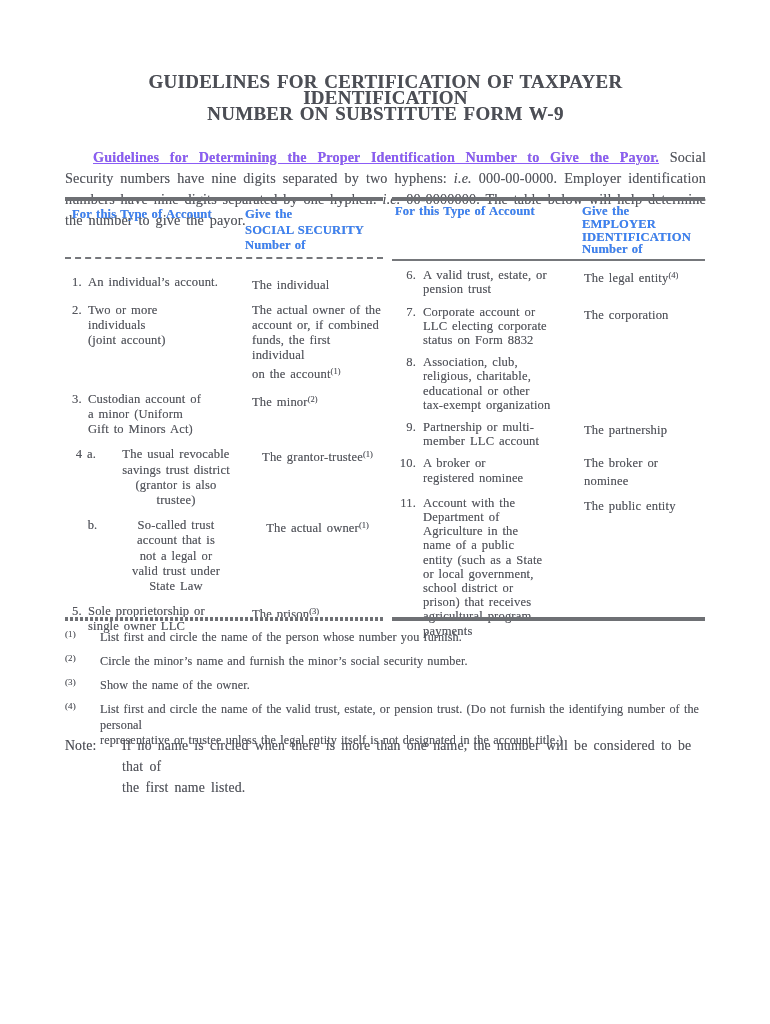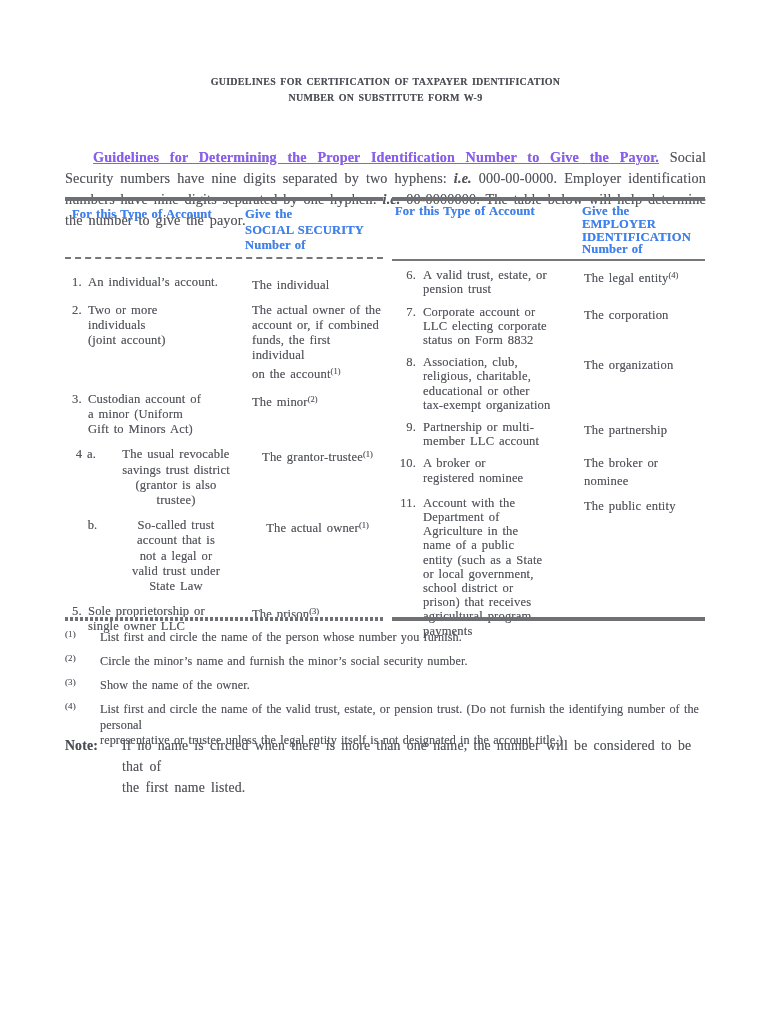--- a/index.html
+++ b/index.html
@@ -10,32 +10,32 @@
     background:#ffffff;
     font-family:"Liberation Serif","DejaVu Serif",serif;
     color:#54565d;
     overflow:hidden;
     text-shadow:0 0 .5px rgba(84,86,93,.55);
   }
   
   .title{
     position:absolute;top:74px;left:65px;width:641px;
     text-align:center;font-weight:bold;
-    font-size:10px;line-height:16px;letter-spacing:.25px;word-spacing:1.5px;
+    font-size:19px;line-height:16px;letter-spacing:.25px;word-spacing:1.5px;
     color:#4c4e55;
   }
   
   .intro{
     position:absolute;top:133px;left:65px;width:641px;
     font-size:14.2px;line-height:20.8px;
     text-align:justify;text-indent:28px;
     word-spacing:2px;letter-spacing:.15px;
   }
   .intro .lead{font-weight:bold;color:#8b5cf6;text-decoration:underline;}
-  .intro .it{font-style:italic;font-weight:bold;}
+  .intro .it{font-style:italic;}
   
   .tbl{position:absolute;top:197px;}
   .tbl-left{left:65px;width:318px;}
   .tbl-right{left:392px;width:313px;}
   .rule-top{height:4px;background:#6e7074;}
   .thead{display:grid;font-weight:bold;font-size:12.6px;color:#3b82f6;
          letter-spacing:.15px;word-spacing:1px;}
   .tbl-left  .thead{grid-template-columns:173px 1fr;padding:6px 0 3px 7px;
                     border-bottom:2px dashed #75777b;line-height:15.5px;}
   .tbl-right .thead{grid-template-columns:187px 1fr;padding:4px 0 3px 3px;
@@ -58,21 +58,21 @@
   .rule-bottom.right{top:617px;left:392px;width:313px;background:#6e7074;}
   
   .footnotes{position:absolute;top:630px;left:65px;width:643px;
              font-size:12.2px;line-height:15.5px;word-spacing:1px;letter-spacing:.1px;}
   .fn{display:grid;grid-template-columns:35px 1fr;margin-bottom:8.5px;}
   .fn-marker{font-size:9px;vertical-align:3px;line-height:15.5px;position:relative;top:-3px;}
   
   .note{position:absolute;top:735px;left:65px;width:640px;
         display:grid;grid-template-columns:57px 1fr;
         font-size:13.8px;line-height:21px;word-spacing:2.5px;letter-spacing:.15px;}
-  .note-label{font-weight:bold;color:#4c4e55;}
+  .note-label{font-weight:normal;color:#4c4e55;}
 </style>
 </head>
 <body>
 
 <div class="page">
 
   <div class="title">
     <div>GUIDELINES FOR CERTIFICATION OF TAXPAYER IDENTIFICATION</div>
     <div>NUMBER ON SUBSTITUTE FORM W-9</div>
   </div>
@@ -157,21 +157,20 @@
 LLC electing corporate
 status on Form 8832</span>
         <span class="give"><span class="pre">The corporation</span><span class="sup"></span></span>
       </div>
       <div class="trow">
         <span class="num">8.</span>
         <span class="acct pre">Association, club,
 religious, charitable,
 educational or other
 tax-exempt organization</span>
-        <span class="give"><span class="pre">The organization</span><span class="sup"></span></span>
       </div>
       <div class="trow">
         <span class="num">9.</span>
         <span class="acct pre">Partnership or multi-
 member LLC account</span>
         <span class="give"><span class="pre">The partnership</span><span class="sup"></span></span>
       </div>
       <div class="trow">
         <span class="num">10.</span>
         <span class="acct pre">A broker or

